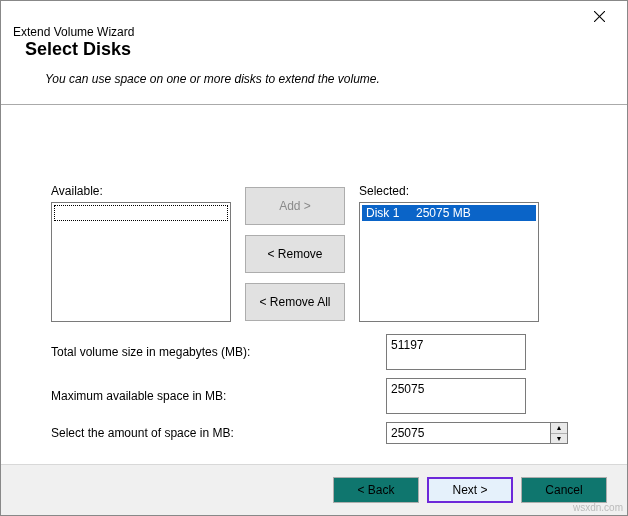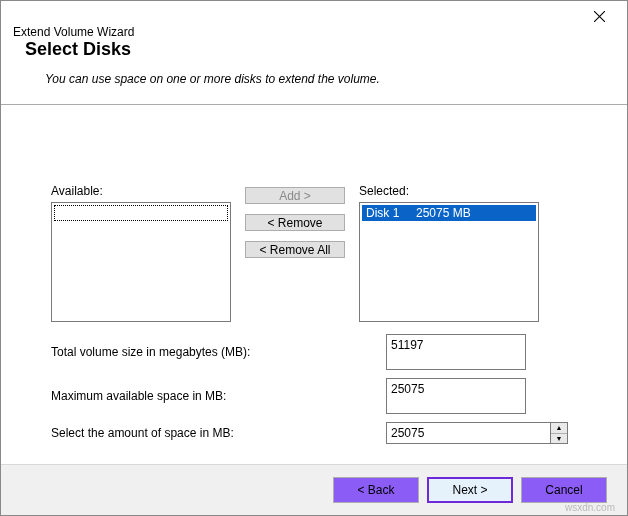--- a/index.html
+++ b/index.html
@@ -107,21 +107,21 @@
     white-space: pre;
   }
   .btn-col {
     display: flex;
     flex-direction: column;
     gap: 10px;
     padding-top: 22px;
   }
   .wbtn {
     width: 100px;
-    height: 17px;
+    height: 38px;
     background: #e1e1e1;
     border: 1px solid #adadad;
     font-family: inherit;
     font-size: 12px;
     cursor: pointer;
   }
   .wbtn:disabled {
     color: #8a8a8a;
     cursor: default;
   }
@@ -187,34 +187,34 @@
     border-top: 1px solid #d8d8d8;
     padding: 12px 20px;
     display: flex;
     justify-content: flex-end;
     gap: 8px;
     background: #f0f0f0;
   }
   .fbtn {
     width: 86px;
     height: 26px;
-    background: #8b5cf6;
+    background: #0f766e;
     border: 1px solid #adadad;
     font-family: inherit;
     font-size: 12px;
     cursor: pointer;
   }
   .fbtn.primary {
     border: 2px solid #6d28d9;
     background: #e5f1fb;
   }
   .watermark {
     position: absolute;
     bottom: 2px;
-    right: 12px;
+    right: 4px;
     font-size: 10px;
     color: #bbb;
     pointer-events: none;
   }
 </style>
 </head>
 <body>
 
 <div class="window">
 

